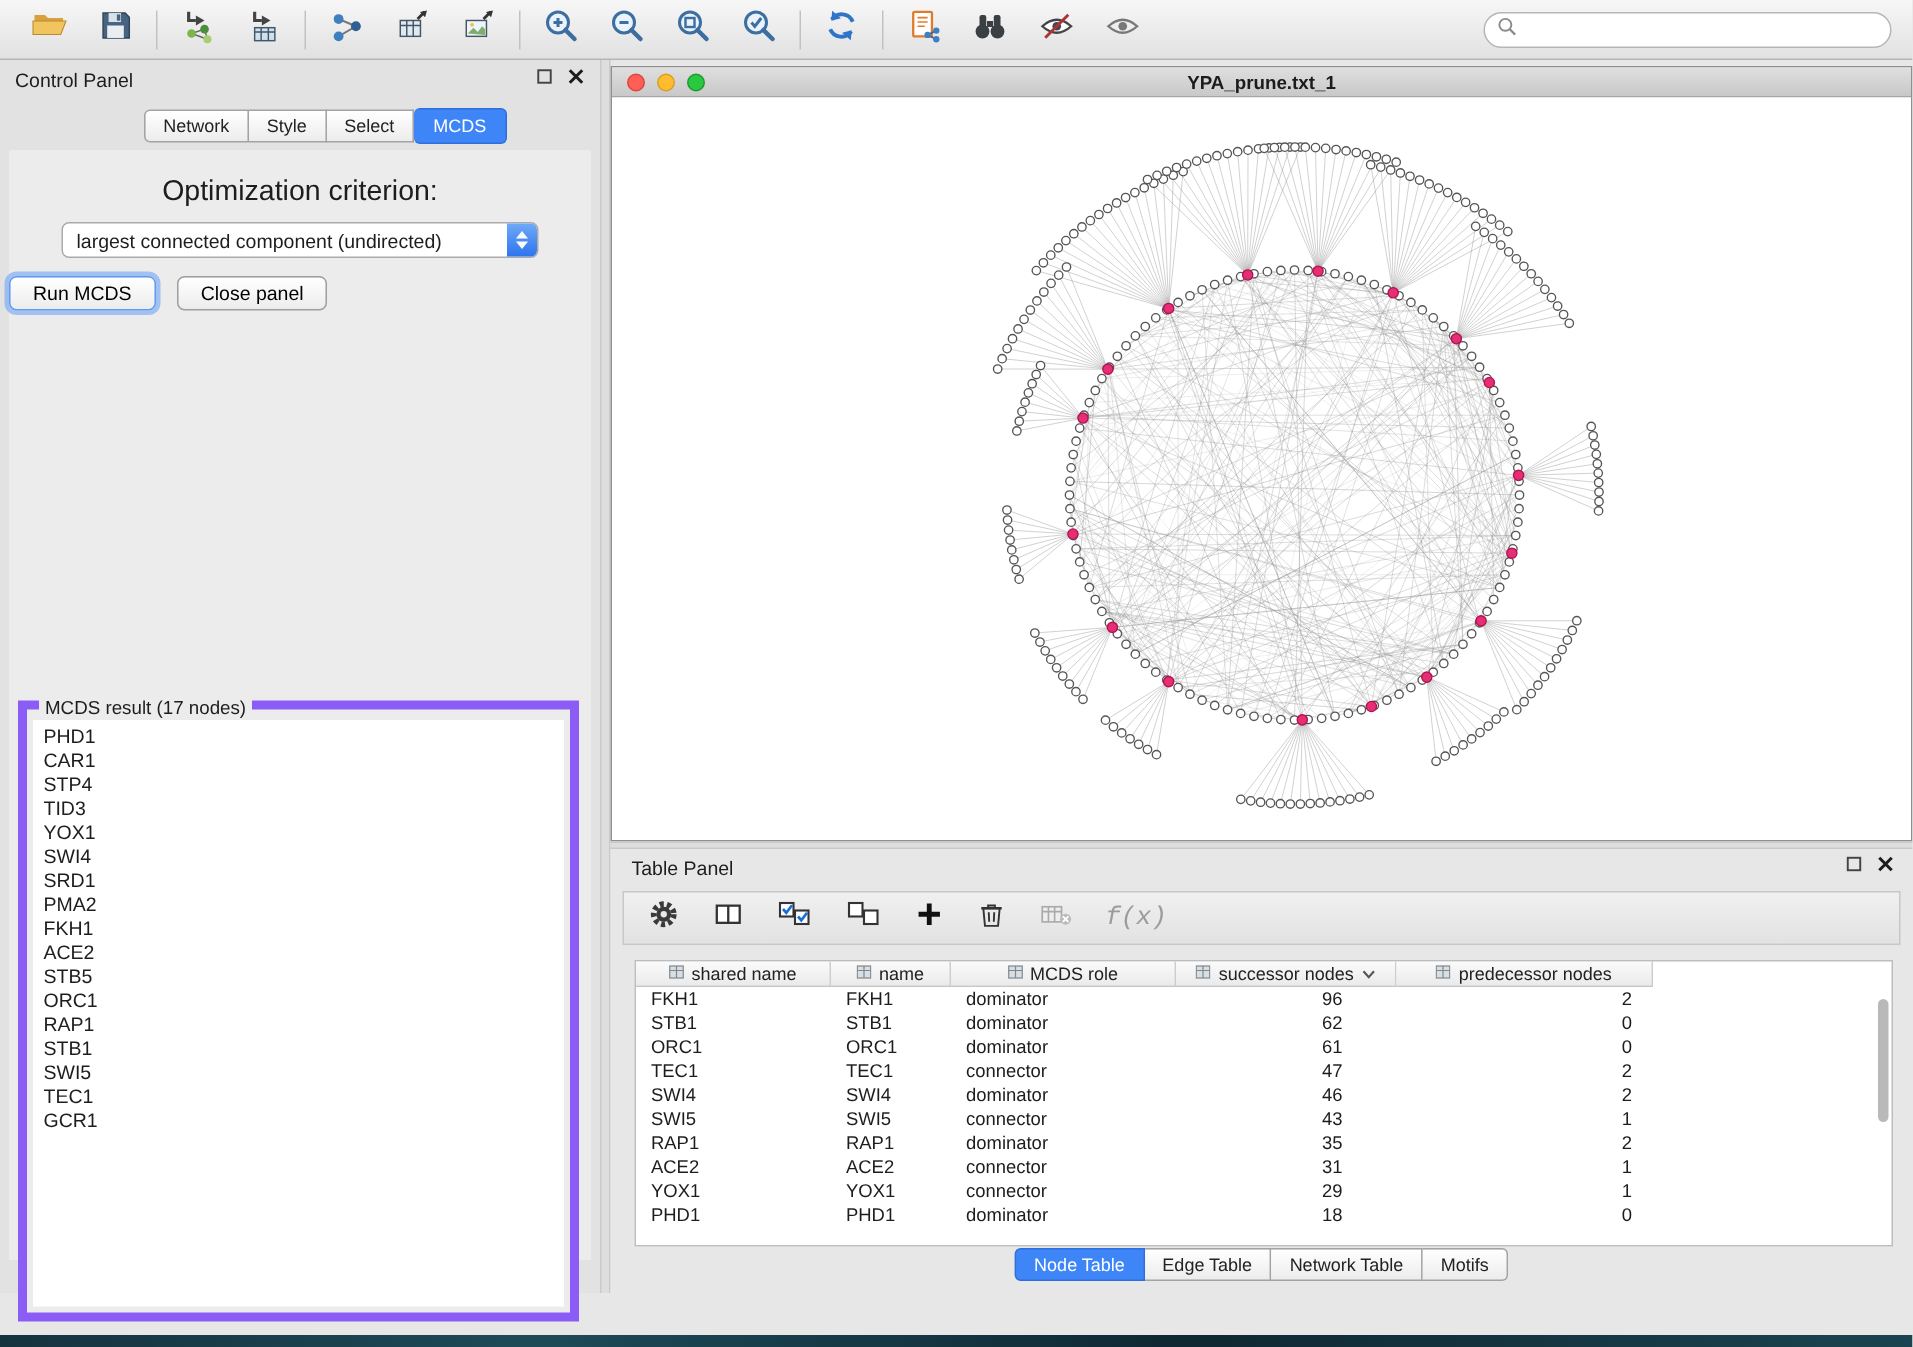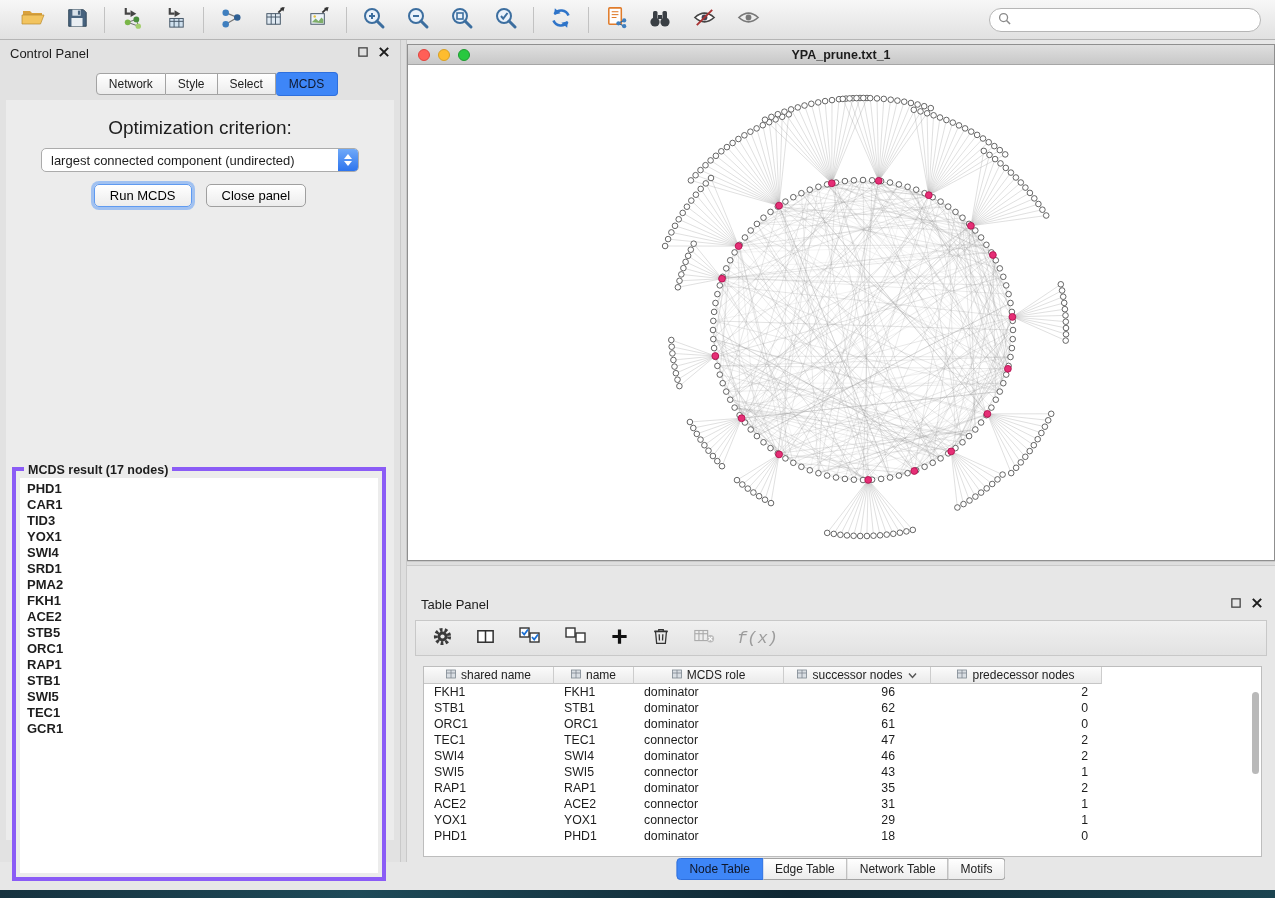--- a/index.html
+++ b/index.html
@@ -22,35 +22,35 @@
   .control-panel { position:absolute; left:0; top:40px; width:400px; height:822px; background:#e2e2e2; }
   .cp-header { height:26px; display:flex; align-items:center; padding:0 10px; }
   .cp-title { font-size:13px; }
   .panel-header-icons { margin-left:auto; display:flex; gap:9px; align-items:center; }
   .cp-tabs { position:absolute; left:0; right:0; top:33px; display:flex; justify-content:center;padding-left:34px; }
   .seg { display:flex; }
   .seg-btn { background:linear-gradient(#ffffff,#ececec); border:1px solid #a3a3a3; border-left:none;
     padding:3px 12px; font-size:12px; color:#222; }
   .seg-btn:first-child { border-left:1px solid #a3a3a3; border-radius:4px 0 0 4px; }
   .seg-btn:last-child { border-radius:0 4px 4px 0; }
-  .seg-btn.active { background:#3e86f7; border-color:#2e6fdd; color:#0f172a; border-radius:4px; margin:-1px 0; padding:4px 13px;text-align:right; }
+  .seg-btn.active { background:#3e86f7; border-color:#2e6fdd; color:#ffffff; border-radius:4px; margin:-1px 0; padding:4px 13px;text-align:right; }
   .cp-body { position:absolute; left:6px; right:6px; top:60px; bottom:22px; background:#ececec; }
   .opt-label { text-align:center; padding-top:17px; font-size:19px; }
   .criterion { margin:9px auto 0 auto; width:318px; height:24px; background:#fff; border:1px solid #ababab;
     border-radius:5px; display:flex; align-items:center; position:relative; }
   .criterion-text { flex:1; font-size:13px; padding-left:9px; white-space:nowrap; }
   .criterion-cap { width:20px; height:22px; margin-right:0; border-radius:0 4px 4px 0;
     background:linear-gradient(#6fa9f8,#2d74ee); display:flex; flex-direction:column; align-items:center; justify-content:center; gap:2px; }
   .cap-tri-up { width:0; height:0; border-left:4px solid transparent; border-right:4px solid transparent; border-bottom:5px solid #fff; }
   .cap-tri-dn { width:0; height:0; border-left:4px solid transparent; border-right:4px solid transparent; border-top:5px solid #fff; }
-  .btn-row { display:flex; justify-content:center; gap:14px; margin-top:12px; }
+  .btn-row { display:flex; gap:14px; margin-top:12px; }
   .push-btn { background:linear-gradient(#ffffff,#ececec); border:1px solid #9f9f9f; border-radius:5px;
     font-size:13px; padding:3px 15px; font-family:"Liberation Sans",sans-serif; }
   .push-btn.focused { border-color:#5f9af0; box-shadow:0 0 0 3px rgba(98,158,245,.55); }
-  .cp-fieldset { position:absolute; left:12px; right:14px; top:427px; height:414px; border:4px solid #8b5cf6; background:#ececec;font-weight:bold; }
+  .cp-fieldset { position:absolute; left:12px; right:14px; top:427px; height:414px; border:6px solid #8b5cf6; background:#ececec; }
   .cp-legend { position:absolute; top:-8px; left:8px; background:#ececec; padding:0 4px; font-size:12.5px; }
   .mcds-list { position:absolute; left:4px; right:4px; top:7px; bottom:4px; background:#fff; overflow:hidden;
     font-size:13px; line-height:16px; padding:3px 0 0 7px; }
   .mcds-item { height:16px; }
 
   
   .v-splitter { position:absolute; left:400px; top:40px; width:7px; height:822px; background:#dedede;
     border-left:1px solid #c9c9c9; border-right:1px solid #c9c9c9; }
   .h-splitter { position:absolute; left:407px; top:561px; right:0; height:5px; background:#dedede; border-top:1px solid #c9c9c9; border-bottom:1px solid #c9c9c9; }
 
@@ -58,21 +58,21 @@
   .network-window { position:absolute; left:407px; top:44px; right:0; height:517px; border:1px solid #8f8f8f; background:#fff; }
   .nw-titlebar { position:relative; height:20px; background:linear-gradient(#dfdfdf,#c8c8c8); border-bottom:1px solid #a6a6a6;
     display:flex; align-items:center; justify-content:center; }
   .traffic { position:absolute; left:10px; top:4px; display:flex; gap:8px; }
   .tl { width:12px; height:12px; border-radius:50%; }
   .nw-title { font-size:12.5px; font-weight:bold; color:#1c1c1c; }
   .nw-canvas { position:absolute; left:0; right:0; top:20px; bottom:0; background:#fff; overflow:hidden; }
   .nw-canvas svg { display:block; }
 
   
-  .table-panel { position:absolute; left:407px; top:592px; right:0; height:296px; background:#e7e7e7; }
+  .table-panel { position:absolute; left:407px; top:566px; right:0; height:296px; background:#e7e7e7; }
   .tp-header { height:24px; display:flex; align-items:center; padding:0 12px 0 14px; }
   .tp-title { font-size:13px; }
   .tp-toolbar { position:absolute; left:8px; right:8px; top:28px; height:36px;
     background:linear-gradient(#f0f0f0,#e2e2e2); border:1px solid #c8c8c8;
     display:flex; align-items:center; gap:22px; padding-left:16px; }
   .tp-tool { display:flex; align-items:center; justify-content:center; }
   .fx-label { font-family:Liberation Mono, monospace; font-style:italic; color:#9c9c9c; font-size:17px; }
   .tp-tablewrap { position:absolute; left:16px; right:13px; top:74px; bottom:31px; background:#fff; border:1px solid #bdbdbd; overflow:hidden; }
   .thead { display:flex; height:17px; }
   .th { background:linear-gradient(#fbfbfb,#eaeaea); border-right:1px solid #cdcdcd; border-bottom:1px solid #c6c6c6;
@@ -303,20 +303,21 @@
       <div class="btn-row">
         <button class="push-btn focused">Run MCDS</button>
         <button class="push-btn">Close panel</button>
       </div>
     </div>
     <div class="cp-fieldset">
       <span class="cp-legend">MCDS result (17 nodes)</span>
       <div class="mcds-list">
           <div class="mcds-item">PHD1</div>
           <div class="mcds-item">CAR1</div>
+          <div class="mcds-item">STP4</div>
           <div class="mcds-item">TID3</div>
           <div class="mcds-item">YOX1</div>
           <div class="mcds-item">SWI4</div>
           <div class="mcds-item">SRD1</div>
           <div class="mcds-item">PMA2</div>
           <div class="mcds-item">FKH1</div>
           <div class="mcds-item">ACE2</div>
           <div class="mcds-item">STB5</div>
           <div class="mcds-item">ORC1</div>
           <div class="mcds-item">RAP1</div>

